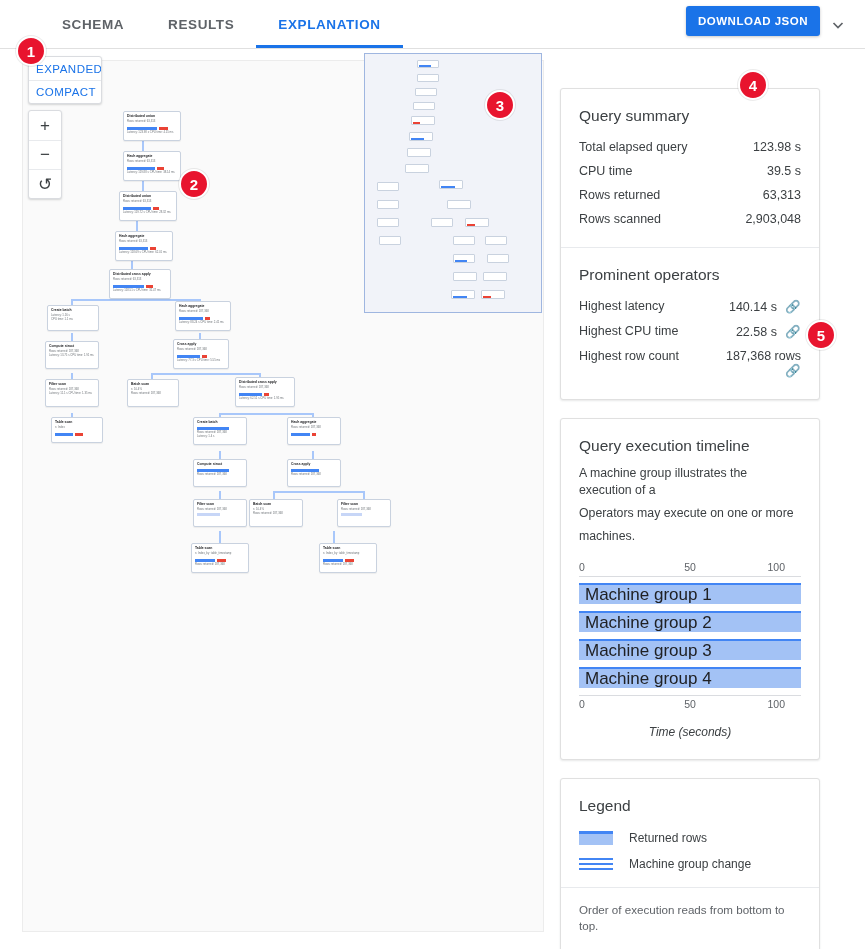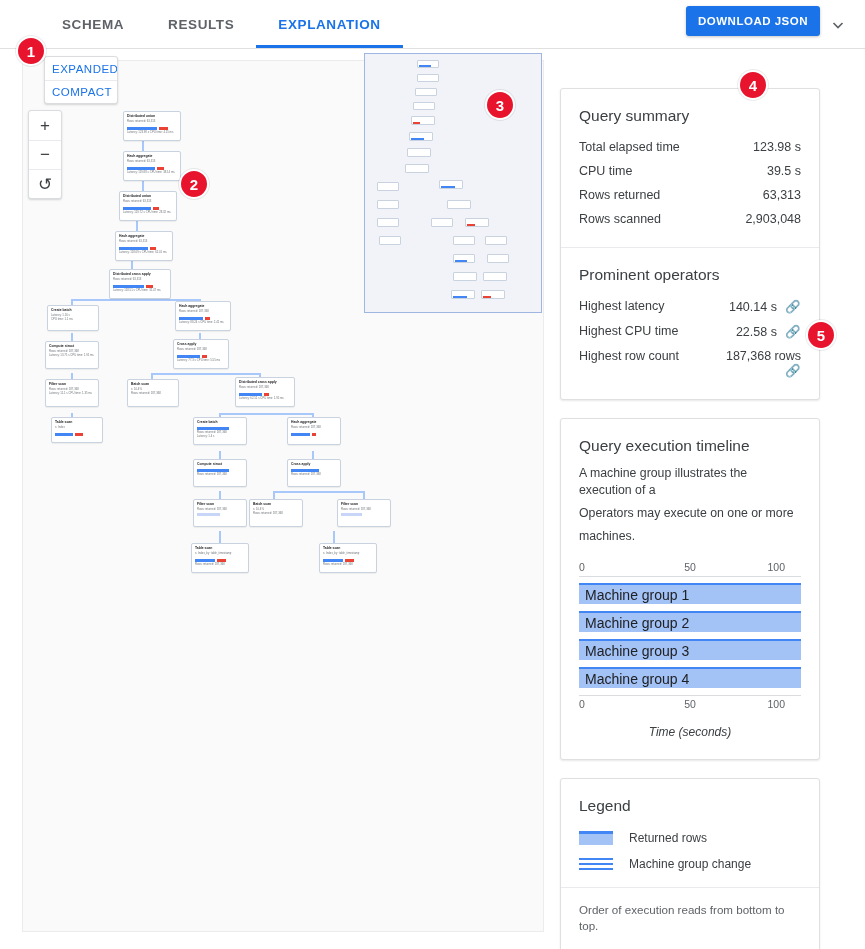--- a/index.html
+++ b/index.html
@@ -61,21 +61,21 @@
   .graph-pane {
     position: absolute;
     left: 22px; top: 60px;
     width: 522px; height: 872px;
     background: #fafafa;
     border: 1px solid #ececec;
     overflow: hidden;
   }
   
   .view-toggle {
-    position: absolute; left: 44px; top: 56px;
+    position: absolute; left: 28px; top: 56px;
     width: 74px;
     background: #fff;
     border: 1px solid #dadce0;
     border-radius: 3px;
     box-shadow: 0 1px 2px rgba(60,64,67,.2);
     z-index: 6;
     overflow: hidden;
   }
   .view-toggle div {
     height: 23px;
@@ -223,21 +223,21 @@
   .axis .a100 { right: 16px; }
   .axis.bottom { border-bottom: none; border-top: 1px solid #dadce0; }
   .axis.bottom span { top: 2px; }
   .barsarea { padding-top: 6px; }
   .trow {
     height: 21px; margin-bottom: 7px;
     background: #a3c2f5;
     border-top: 2px solid #4285f4;
     display: flex; align-items: center;
     padding-left: 6px;
-    font-size: 14px;
+    font-size: 17px;
     color: #202124;
   }
   .xlabel {
     text-align: center;
     font-size: 12px;
     font-style: italic;
     color: #3c4043;
     padding: 12px 0 14px 0;
   }
 
@@ -548,21 +548,21 @@
   </div>
 
   <button class="dl-btn">DOWNLOAD JSON</button>
 
   <div class="right" style="top:88px;">
 
     <div class="card">
       <h3>Query summary</h3>
       <div class="sect">
         <div class="kv">
-          <span class="k">Total elapsed time</span>
+          <span class="k">Total elapsed query</span>
           <span class="v">123.98 s</span>
         </div>
         <div class="kv">
           <span class="k">CPU time</span>
           <span class="v">39.5 s</span>
         </div>
         <div class="kv">
           <span class="k">Rows returned</span>
           <span class="v">63,313</span>
         </div>

